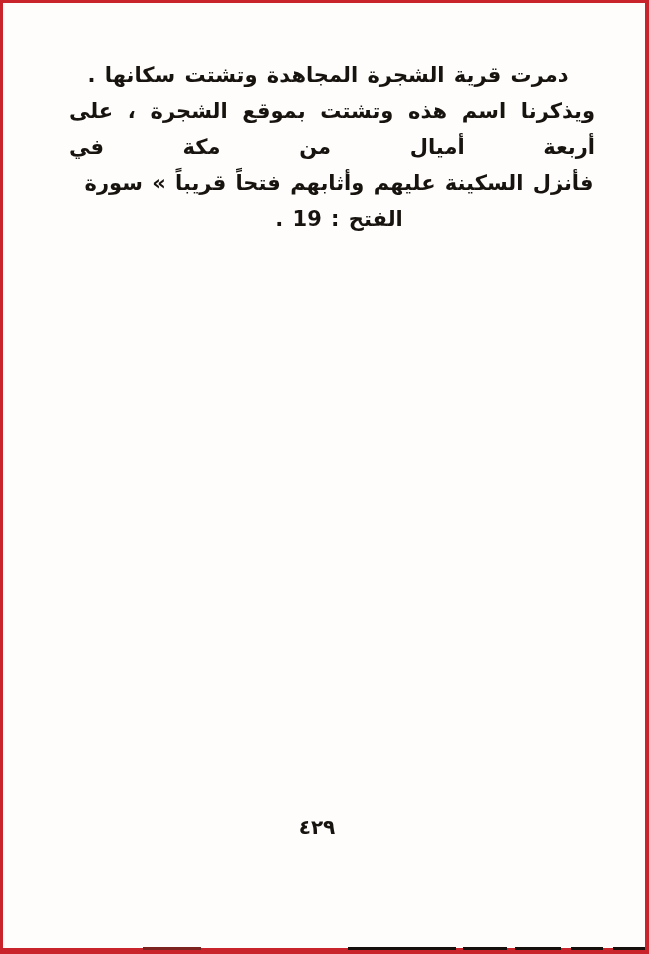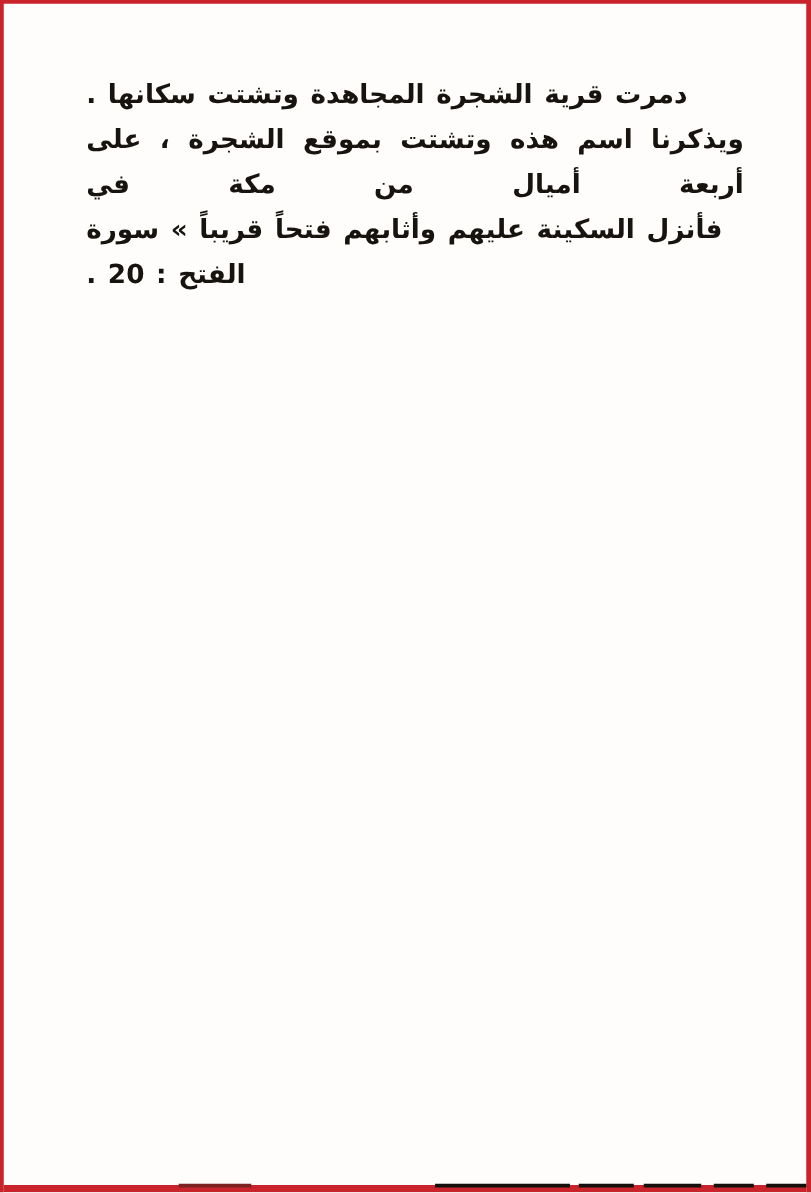--- a/index.html
+++ b/index.html
@@ -26,21 +26,21 @@
     right:36px;
     left:66px;
     direction:rtl;
     unicode-bidi:plaintext;
     color:var(--ink);
     font-size:21px;
     font-weight:700;
     line-height:36px;
     word-spacing:2px;
   }
-  .line{margin:0;padding:0;text-align:left;}
+  .line{margin:0;padding:0;text-align:center;}
   .line.justify{text-align:justify;text-align-last:justify;}
   .line.indent-lg{padding-right:22px;}
   .line.indent-sm{padding-right:14px;}
   
   .page-number{
     position:absolute;
     top:812px;
     left:0;
     right:14px;
     text-align:center;
@@ -71,23 +71,24 @@
   .d6{left:610px;width:39px;}
 </style>
 </head>
 <body>
 
 <div class="page">
 
   <div class="text-block">
     <p class="line indent-lg">دمرت قرية الشجرة المجاهدة وتشتت سكانها .</p>
     <p class="line justify indent-sm">ويذكرنا اسم هذه وتشتت بموقع الشجرة ، على أربعة أميال من مكة في</p>
-    <p class="line">فأنزل السكينة عليهم وأثابهم فتحاً قريباً » سورة الفتح : 20 .</p>
+    <p class="line">فأنزل السكينة عليهم وأثابهم فتحاً قريباً » سورة الفتح : 19 .</p>
   </div>
 
+  <div class="page-number">٤٢٩</div>
 
   <div class="bottom-red"></div>
   <span class="edge-dash maroon d1"></span>
   <span class="edge-dash d2"></span>
   <span class="edge-dash d3"></span>
   <span class="edge-dash d4"></span>
   <span class="edge-dash d5"></span>
   <span class="edge-dash d6"></span>
 
 </div>

